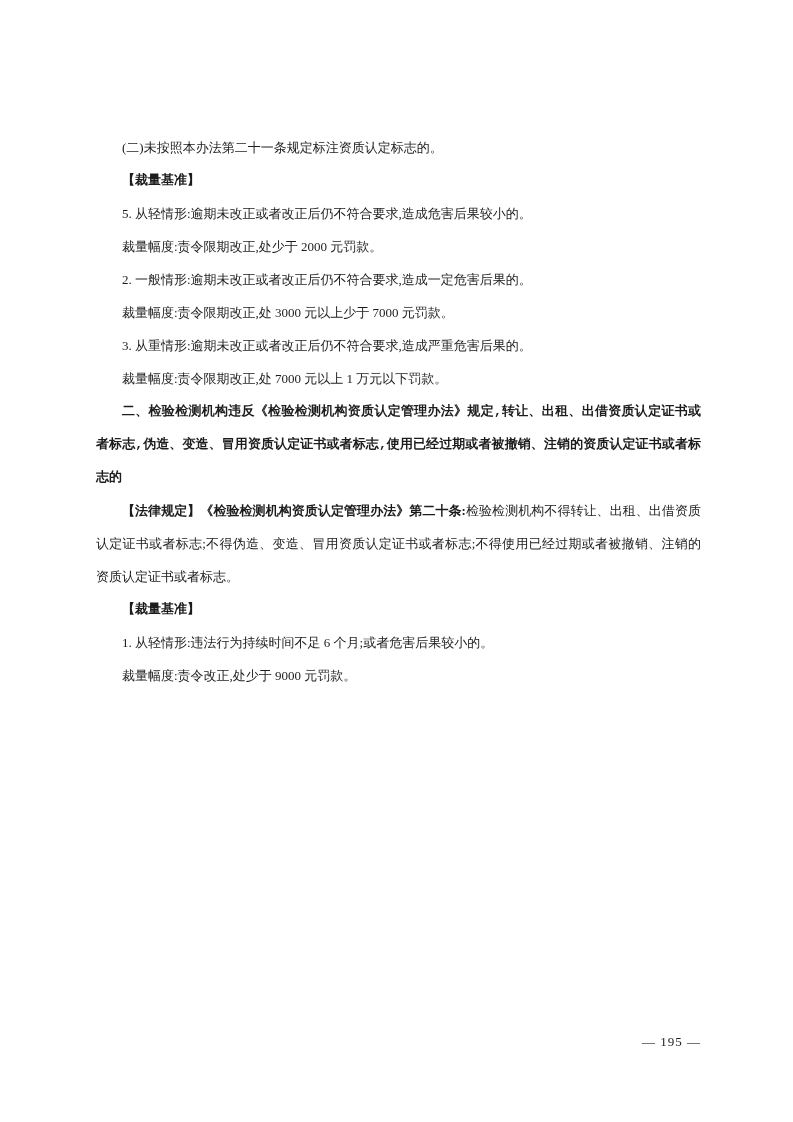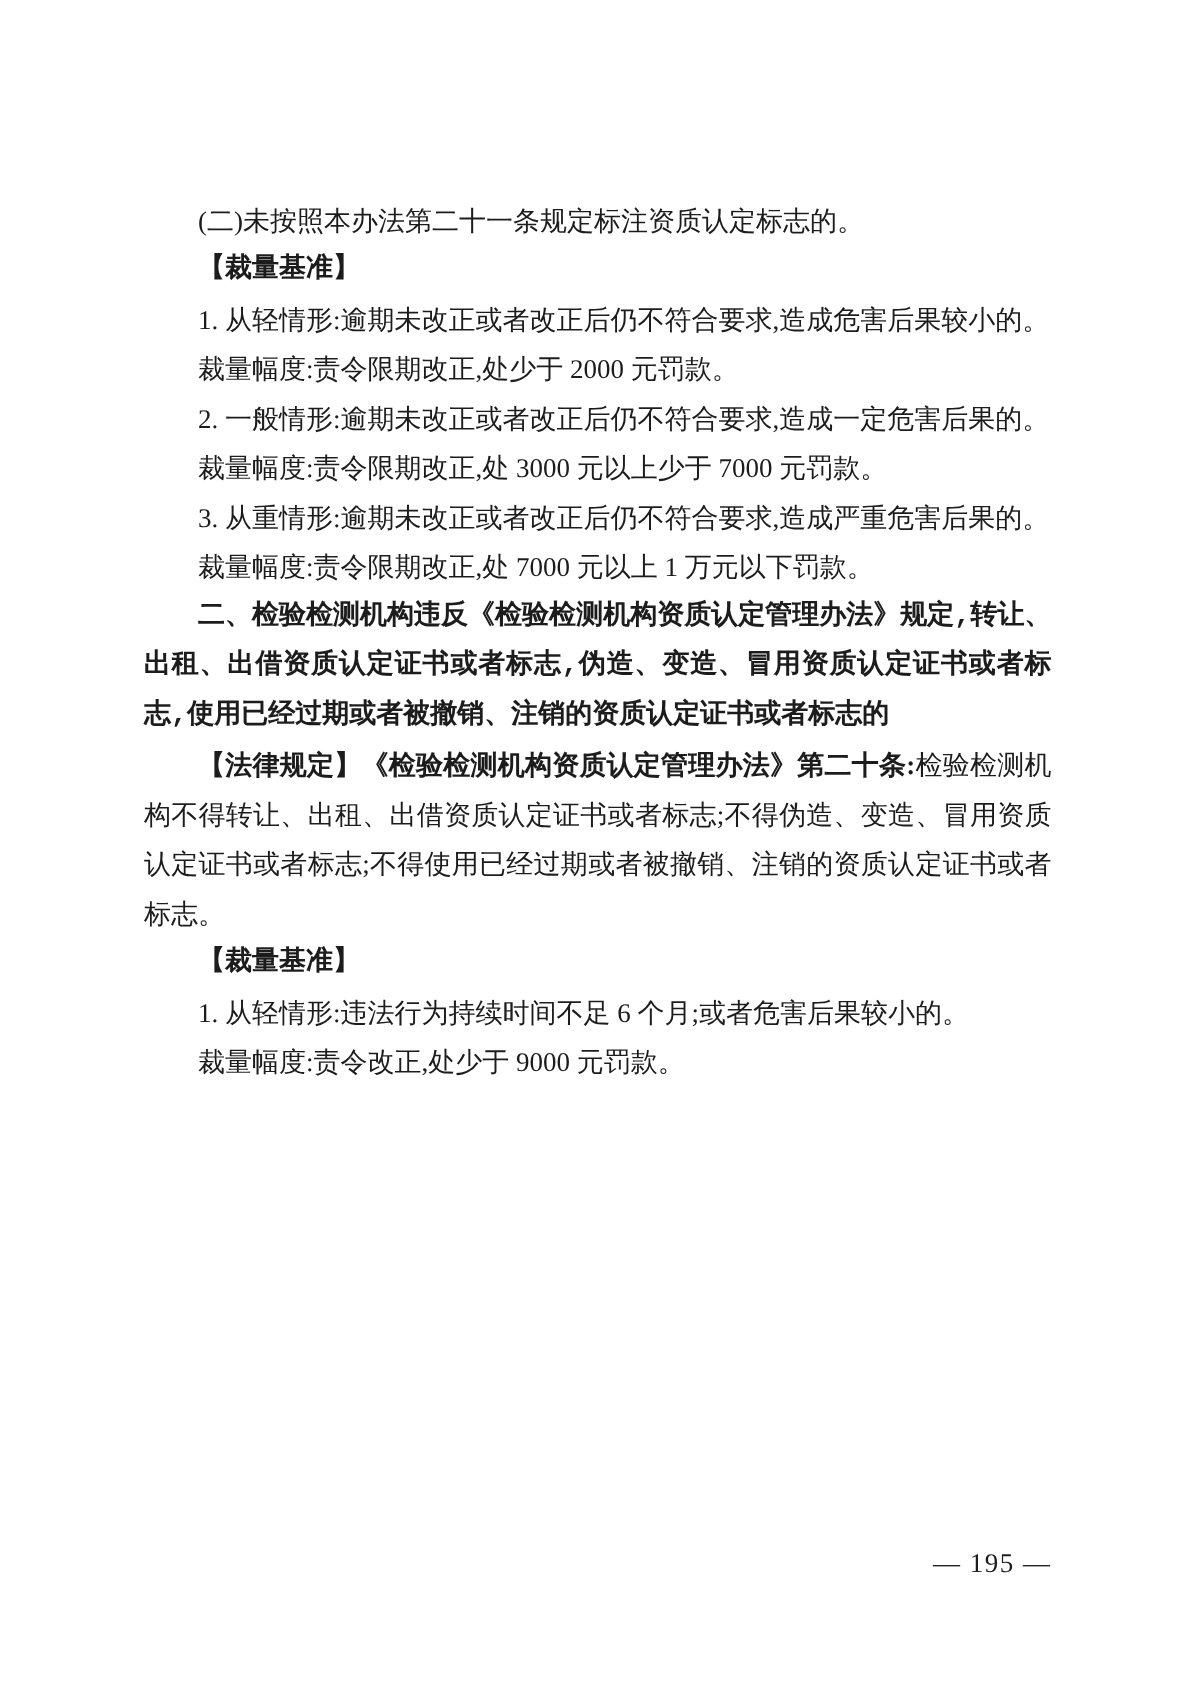--- a/index.html
+++ b/index.html
@@ -14,21 +14,21 @@
     background: #ffffff;
     overflow: hidden;
     color: #1c1c1c;
   }
   .doc {
     position: absolute;
     left: 96px;
     top: 131px;
     width: 605px;
     font-family: "Liberation Serif", serif;
-    font-size: 18px;
+    font-size: 13px;
     line-height: 33px;
     text-align: justify;
     color: #1c1c1c;
   }
   .doc p {
     margin: 0;
     padding: 0;
     text-indent: 2em;
   }
   .p-heading {
@@ -37,35 +37,35 @@
   }
   .lead-bold {
     font-family: Liberation Serif, serif;
     font-weight: bold;
   }
   .footer {
     position: absolute;
     right: 92px;
     top: 1030px;
     font-family: "Liberation Serif", serif;
-    font-size: 18px;
+    font-size: 13px;
     line-height: 24px;
     color: #1c1c1c;
     letter-spacing: 1px;
   }
 </style>
 </head>
 <body>
 
 <div class="page">
   <div class="doc">
 
     <p class="p-normal">(二)未按照本办法第二十一条规定标注资质认定标志的。</p>
     <p class="p-heading">【裁量基准】</p>
-    <p class="p-normal">1. 从轻情形:逾期未改正或者改正后仍不符合要求,造成危害后果较小的。</p>
+    <p class="p-normal">5. 从轻情形:逾期未改正或者改正后仍不符合要求,造成危害后果较小的。</p>
     <p class="p-normal">裁量幅度:责令限期改正,处少于 2000 元罚款。</p>
     <p class="p-normal">2. 一般情形:逾期未改正或者改正后仍不符合要求,造成一定危害后果的。</p>
     <p class="p-normal">裁量幅度:责令限期改正,处 3000 元以上少于 7000 元罚款。</p>
     <p class="p-normal">3. 从重情形:逾期未改正或者改正后仍不符合要求,造成严重危害后果的。</p>
     <p class="p-normal">裁量幅度:责令限期改正,处 7000 元以上 1 万元以下罚款。</p>
 
     <p class="p-heading">二、检验检测机构违反《检验检测机构资质认定管理办法》规定,转让、出租、出借资质认定证书或者标志,伪造、变造、冒用资质认定证书或者标志,使用已经过期或者被撤销、注销的资质认定证书或者标志的</p>
 
     <p class="p-mixed"><span class="lead-bold">【法律规定】《检验检测机构资质认定管理办法》第二十条:</span><span>检验检测机构不得转让、出租、出借资质认定证书或者标志;不得伪造、变造、冒用资质认定证书或者标志;不得使用已经过期或者被撤销、注销的资质认定证书或者标志。</span></p>
 

